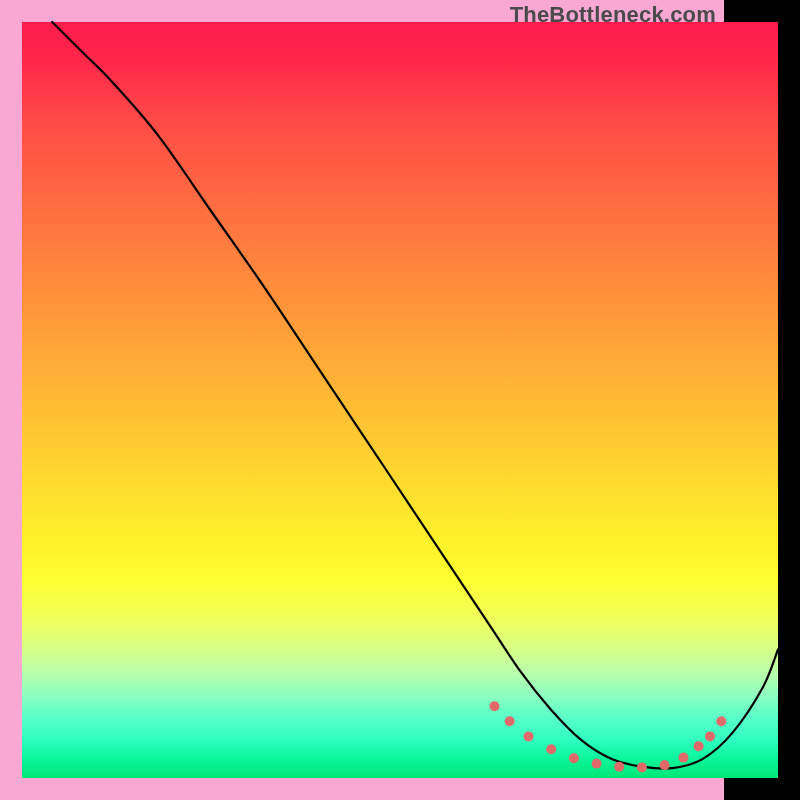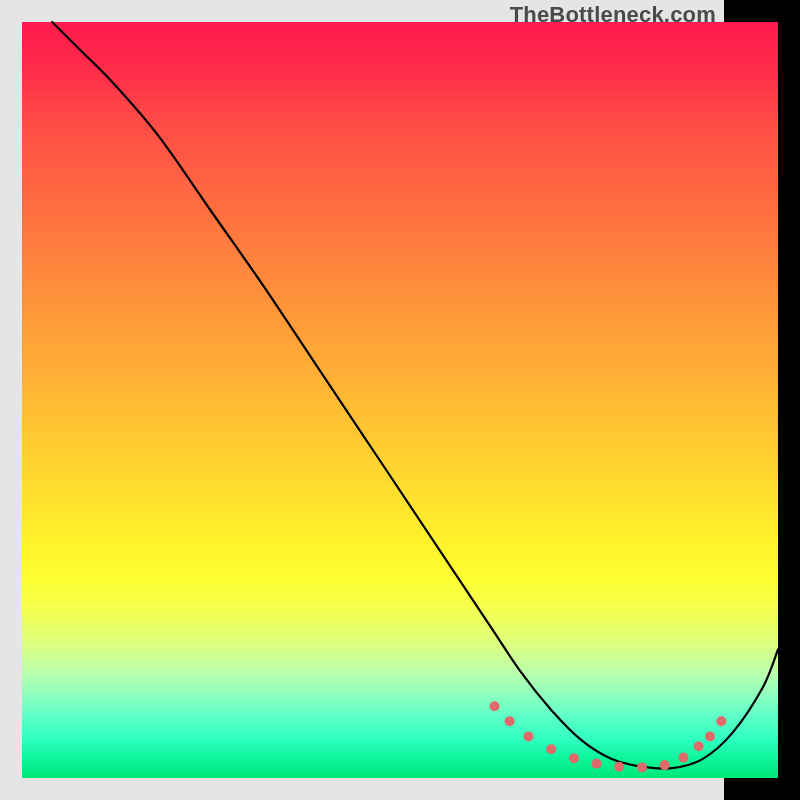--- a/index.html
+++ b/index.html
@@ -2,21 +2,21 @@
 <html><head>
 <meta charset="utf-8">
 <style>
   * { margin: 0; padding: 0; box-sizing: border-box; }
   html, body { width: 800px; height: 800px; overflow: hidden; }
   body { background: #000; font-family: Arial, sans-serif; }
   .frame {
     position: absolute;
     left: 0; top: 0;
     width: 724px; height: 800px;
-    background: #e5e5e5;
+    background: #f9a8d4;
   }
   .plot {
     position: absolute;
     left: 22px; top: 22px;
     width: 756px; height: 756px;
     background: linear-gradient(to bottom,
       #ff1a4d 0%,
       #ff2a4a 6%,
       #ff4747 12%,
       #ff5a44 18%,

